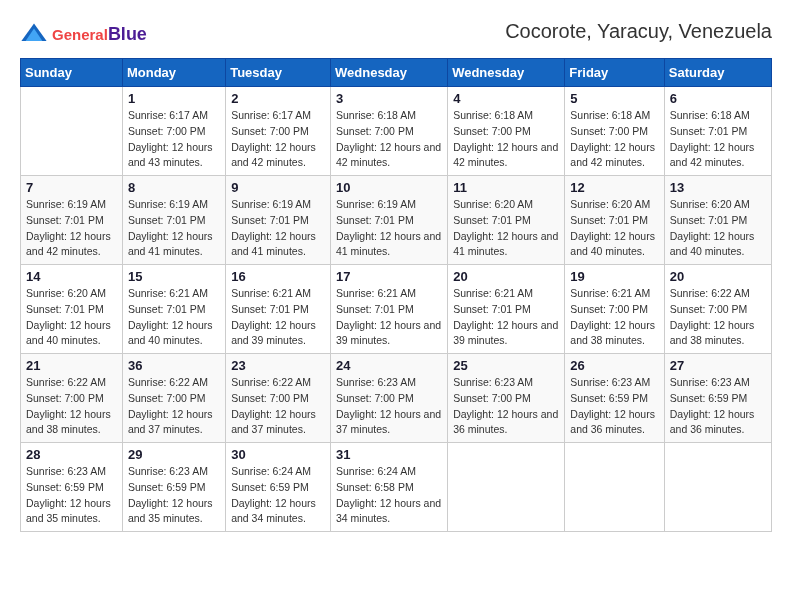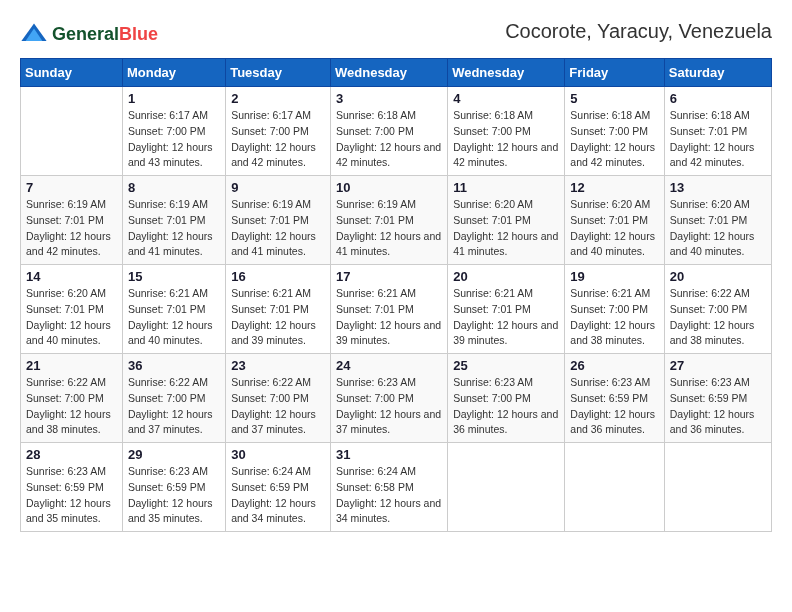--- a/index.html
+++ b/index.html
@@ -15,28 +15,28 @@
       justify-content: space-between;
       align-items: flex-start;
       margin-bottom: 10px;
     }
     .logo {
       display: flex;
       align-items: center;
       gap: 4px;
     }
     .logo-text-general {
-      font-size: 18px;
-      font-weight: bold;
-      color: #14532d;
+      font-size: 15px;
+      font-weight: bold;
+      color: #ef4444;
     }
     .logo-text-blue {
       font-size: 18px;
       font-weight: bold;
-      color: #ef4444;
+      color: #4c1d95;
     }
     .logo-icon {
       width: 28px;
       height: 28px;
     }
     .title-block {
       text-align: right;
     }
     .main-title {
       font-size: 36px;

